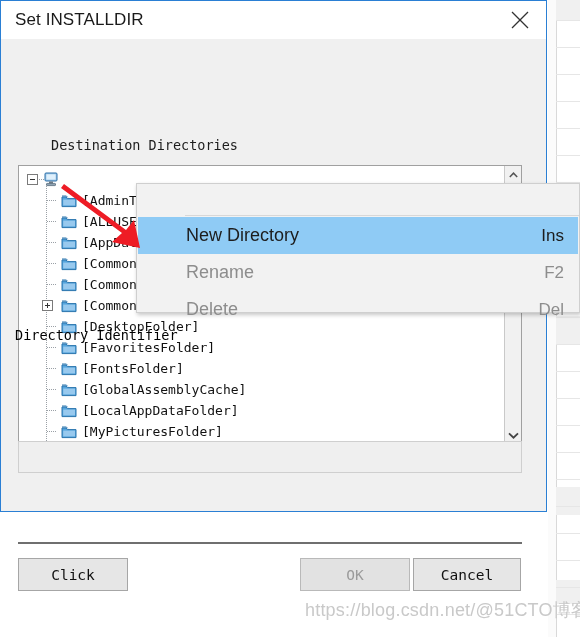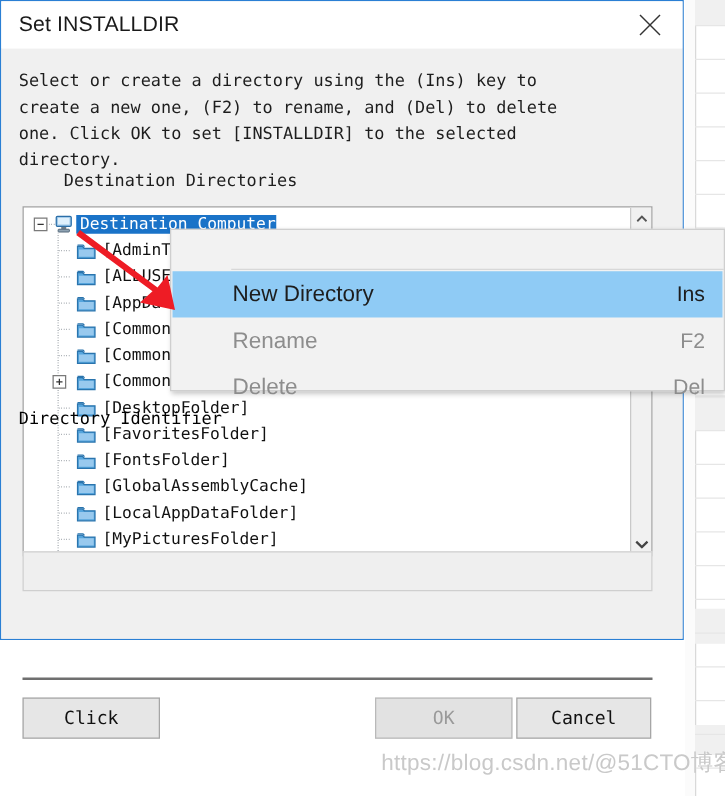--- a/index.html
+++ b/index.html
@@ -174,45 +174,40 @@
     <div id="close-btn">
       <svg width="18" height="18" viewBox="0 0 18 18" aria-hidden="true">
         <line x1="1" y1="1" x2="17" y2="17" stroke="#333" stroke-width="1.2"></line>
         <line x1="17" y1="1" x2="1" y2="17" stroke="#333" stroke-width="1.2"></line>
       </svg>
     </div>
   </div>
 
   <div id="body">
 
-    <div id="intro">Select or create a directory using the (Ins) key to
-create a new one, (F2) to rename, and (Del) to delete
-one. Click OK to set [INSTALLDIR] to the selected
-directory.</div>
     <div id="dest-label">Destination Directories</div>
 
     <div id="tree-box">
       <div id="tree-inner">
           <div class="dotline" style="top: 20px; height: 273px;"></div>
           <div class="trow" style="top: 3px; padding-left: 6px;">
             <span class="tw">
               <span class="pmbox" style="left:2px;top:5px;">
                 <span class="h"></span>
               </span>
               <span class="dotstub" style="left:14px;top:10px;width:5px;"></span>
             </span>
             <span class="ficon" style="display: flex; align-items: center;">
               <svg width="16" height="15" viewBox="0 0 16 15">
                 <rect x="2" y="1" width="12" height="8" rx="1" fill="#9fc8e8" stroke="#2a6ea8" stroke-width="1"></rect>
                 <rect x="3.4" y="2.3" width="9.2" height="5.3" fill="#dff0fc"></rect>
                 <rect x="6" y="9.5" width="4" height="2" fill="#6f7b86"></rect>
                 <rect x="3.5" y="11.4" width="9" height="2.2" rx="0.6" fill="#8fa3b3" stroke="#55687a" stroke-width=".8"></rect>
               </svg>
             </span>
-            <span class="tlabel sel">Destination Computer</span>
           </div>
           <div class="trow" style="top: 24px; padding-left: 24px;">
             <span class="tw">
               <span class="dotstub" style="left:4px;top:10px;width:9px;"></span>
             </span>
             <span class="ficon" style="display: flex; align-items: center;">
               <svg width="16" height="14" viewBox="0 0 16 14">
                 <path d="M1 3 h4 l1.4 1.6 H15 v8 H1 Z" fill="#55a5dd" stroke="#2a74ad" stroke-width="1"></path>
                 <path d="M2.2 5.6 H14 v5.8 H2.2 Z" fill="#cfe8fb" opacity=".55"></path>
                 <path d="M1 2 h4.4 l1.2 1.3" fill="none" stroke="#2a74ad" stroke-width="1"></path>

